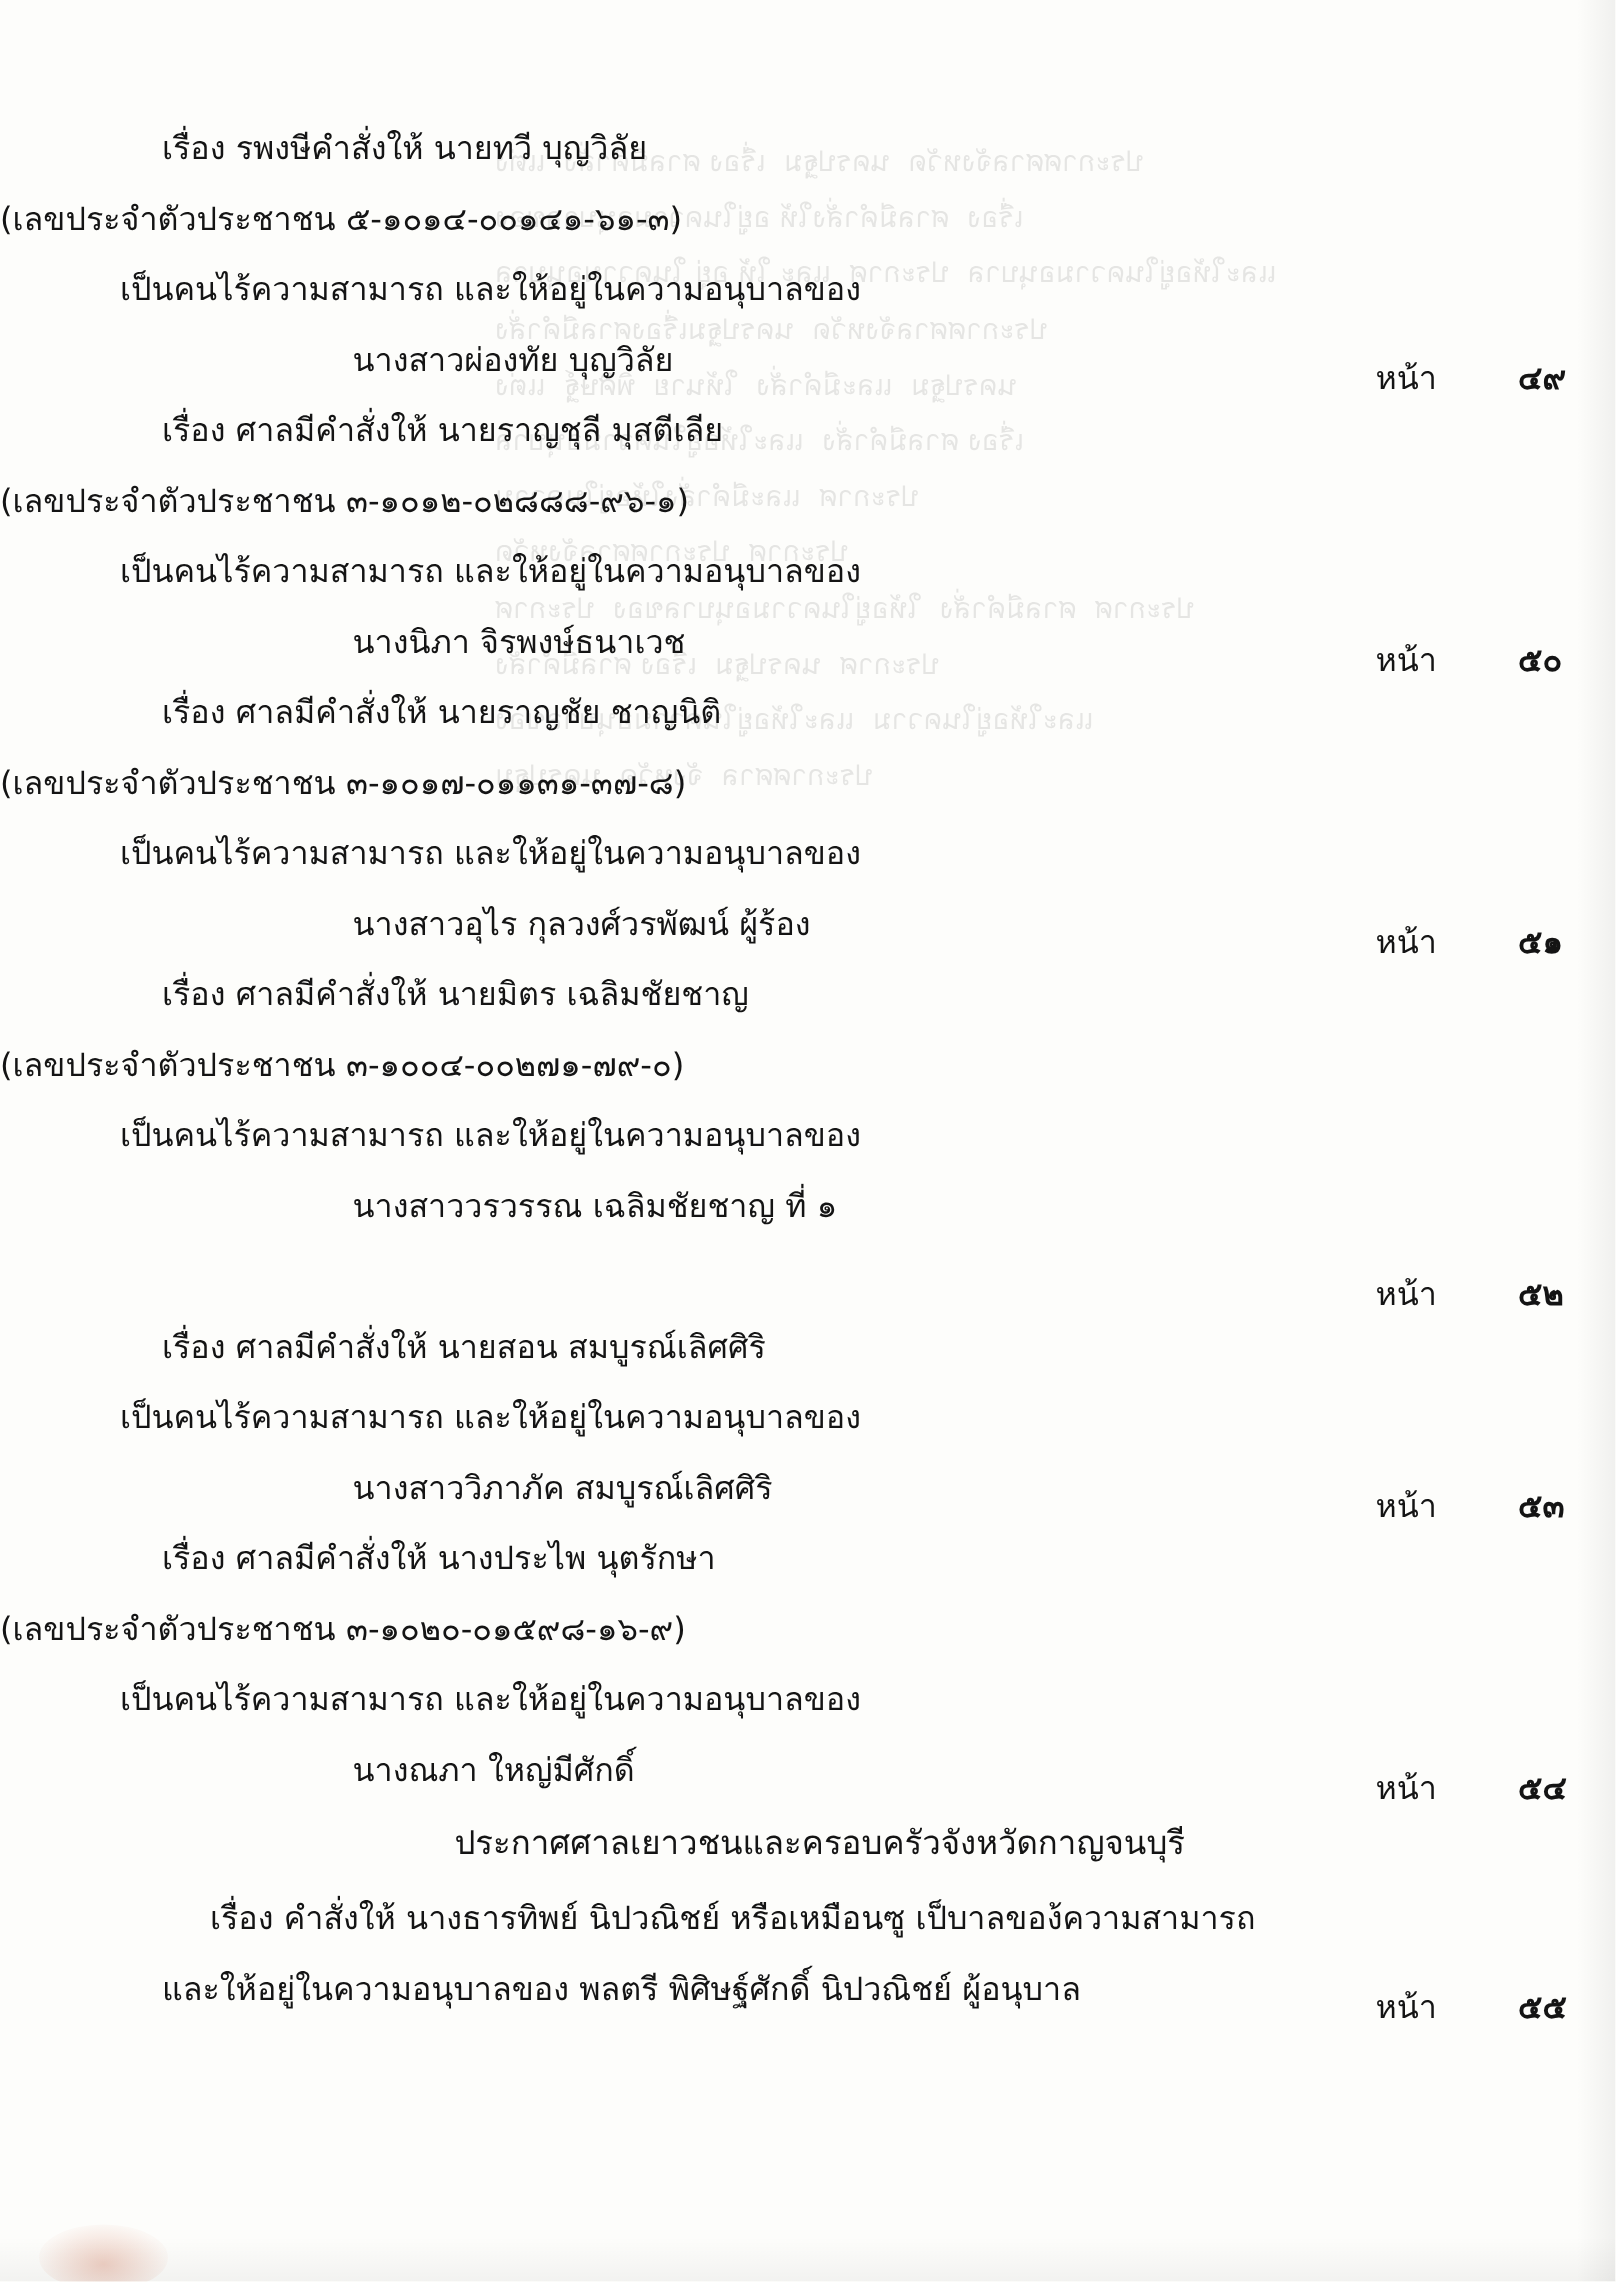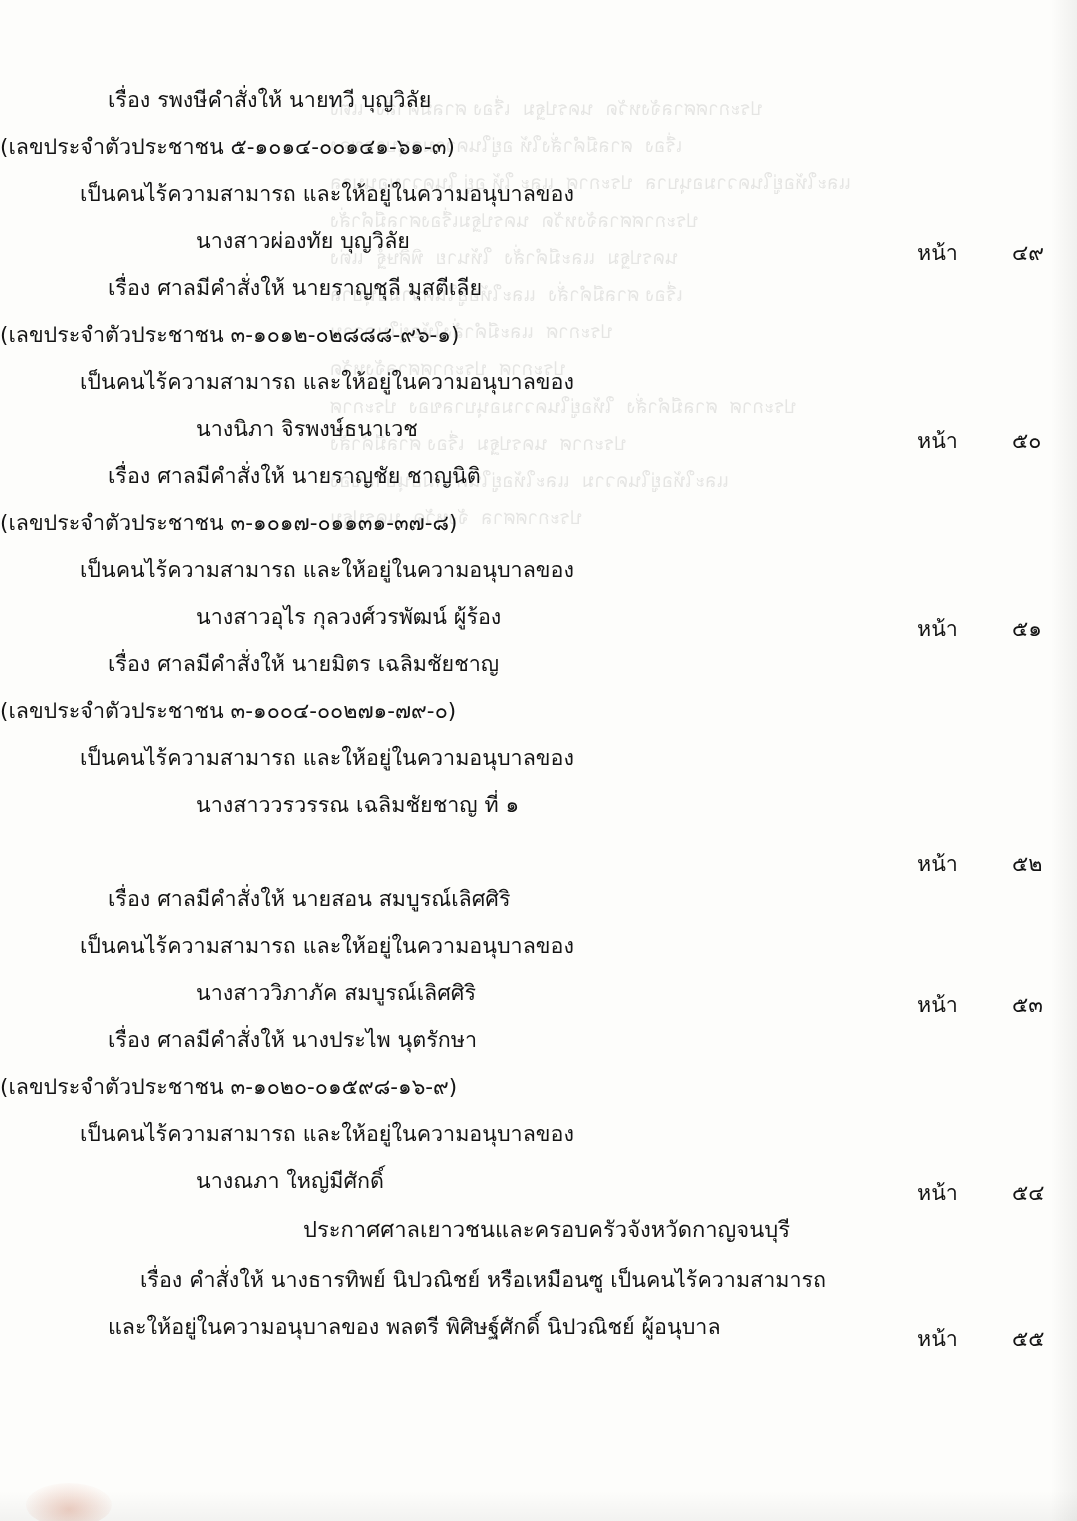--- a/index.html
+++ b/index.html
@@ -50,39 +50,40 @@
   .line {
     position: relative;
     height: 47px;
     line-height: 47px;
     font-size: 21.5px;
     white-space: nowrap;
   }
   .l-title   { padding-left: 108px; }
   .l-id      { }
   .l-body    { padding-left: 80px; }
-  .l-guard   { padding-left: 196px; }
+  .l-guard   { padding-left: 196px; margin-left: 39px; }
   .page-ref {
     position: absolute;
     right: 0;
     top: 12px;
     width: 160px;
     height: 47px;
     line-height: 47px;
     font-size: 21.5px;
   }
   .page-ref .lbl {
     position: absolute;
     left: 0;
     top: 0;
   }
   .page-ref .num {
     position: absolute;
     left: 95px;
     top: 0;
+    font-weight: bold;
   }
   .section-head {
     height: 52px;
     line-height: 52px;
     font-size: 22px;
     text-align: center;
     padding-left: 16px;
   }
   .l-last1 { padding-left: 140px; }
   .l-last2 { padding-left: 108px; }
@@ -210,21 +211,21 @@
         <span class="page-ref">
           <span class="lbl">หน้า</span>
           <span class="num">๕๔</span>
         </span>
       </div>
     </div>
 
     <div class="section-head">ประกาศศาลเยาวชนและครอบครัวจังหวัดกาญจนบุรี</div>
 
     <div class="entry">
-      <div class="line l-last1">เรื่อง  คำสั่งให้  นางธารทิพย์  นิปวณิชย์  หรือเหมือนซู  เป็นคนไร้ความสามารถ</div>
+      <div class="line l-last1">เรื่อง  คำสั่งให้  นางธารทิพย์  นิปวณิชย์  หรือเหมือนซู  เป็บาลของ้ความสามารถ</div>
       <div class="line l-last2">
         <span>และให้อยู่ในความอนุบาลของ  พลตรี  พิศิษฐ์ศักดิ์  นิปวณิชย์  ผู้อนุบาล</span>
         <span class="page-ref">
           <span class="lbl">หน้า</span>
           <span class="num">๕๕</span>
         </span>
       </div>
     </div>
 
   </div>

